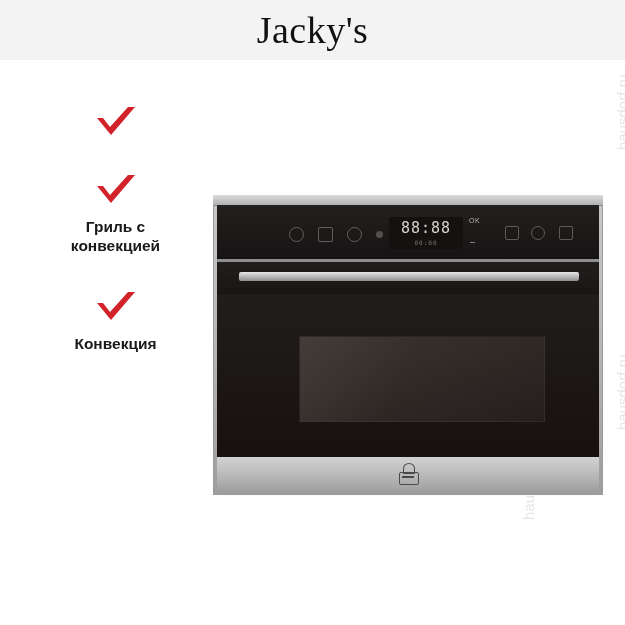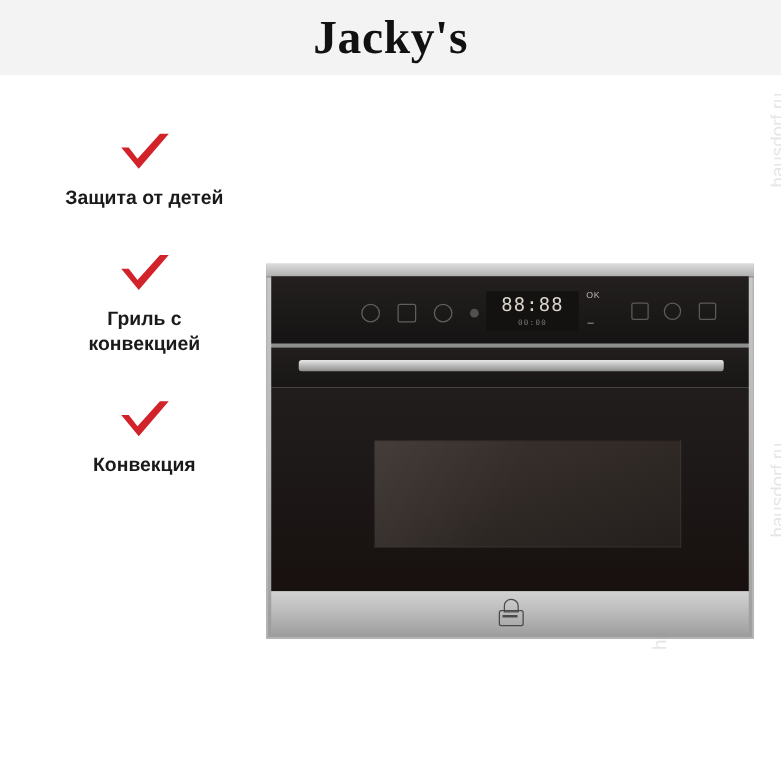--- a/index.html
+++ b/index.html
@@ -28,21 +28,21 @@
     width: 625px;
     height: 60px;
     background: #f3f3f3;
     display: flex;
     align-items: center;
     justify-content: center;
   }
   .brand {
     font-family: "Liberation Serif", serif;
     font-size: 38px;
-    font-weight: 700;
+    font-weight: 400;
     color: #111111;
     letter-spacing: 0.5px;
   }
 
   
   .watermark {
     position: absolute;
     color: #e6e6e6;
     font-size: 15px;
     font-family: "Liberation Sans", sans-serif;
@@ -76,21 +76,20 @@
     line-height: 1.25;
   }
 
   
   .oven {
     position: absolute;
     left: 213px;
     top: 195px;
     width: 390px;
     height: 300px;
-    margin-top: 16px;
   }
   .oven-frame {
     position: absolute;
     inset: 0;
     background: linear-gradient(180deg, #c9c9c9 0%, #b6b6b6 50%, #9d9d9d 100%);
     border: 1px solid #9a9a9a;
   }
   
   .oven-top-strip {
     position: absolute;
@@ -303,21 +302,20 @@
   <div class="watermark" style="left:578px; top:330px;">hausdorf.ru</div>
   <div class="watermark" style="left:520px; top:520px;">hausdorf.ru</div>
   <div class="watermark" style="left:614px; top:430px;">hausdorf.ru</div>
 
   <div class="features">
 
     <div class="feature">
       <svg class="check" viewBox="0 0 44 34">
         <path d="M3 13 L17 30 L41 2 L34 2 L16 22 L9 13 Z" fill="#d2232a"></path>
       </svg>
-      <div class="feature-label">Защита от детей</div>
     </div>
 
     <div class="feature">
       <svg class="check" viewBox="0 0 44 34">
         <path d="M3 13 L17 30 L41 2 L34 2 L16 22 L9 13 Z" fill="#d2232a"></path>
       </svg>
       <div class="feature-label" style="white-space:pre-line;">Гриль с
 конвекцией</div>
     </div>
 

